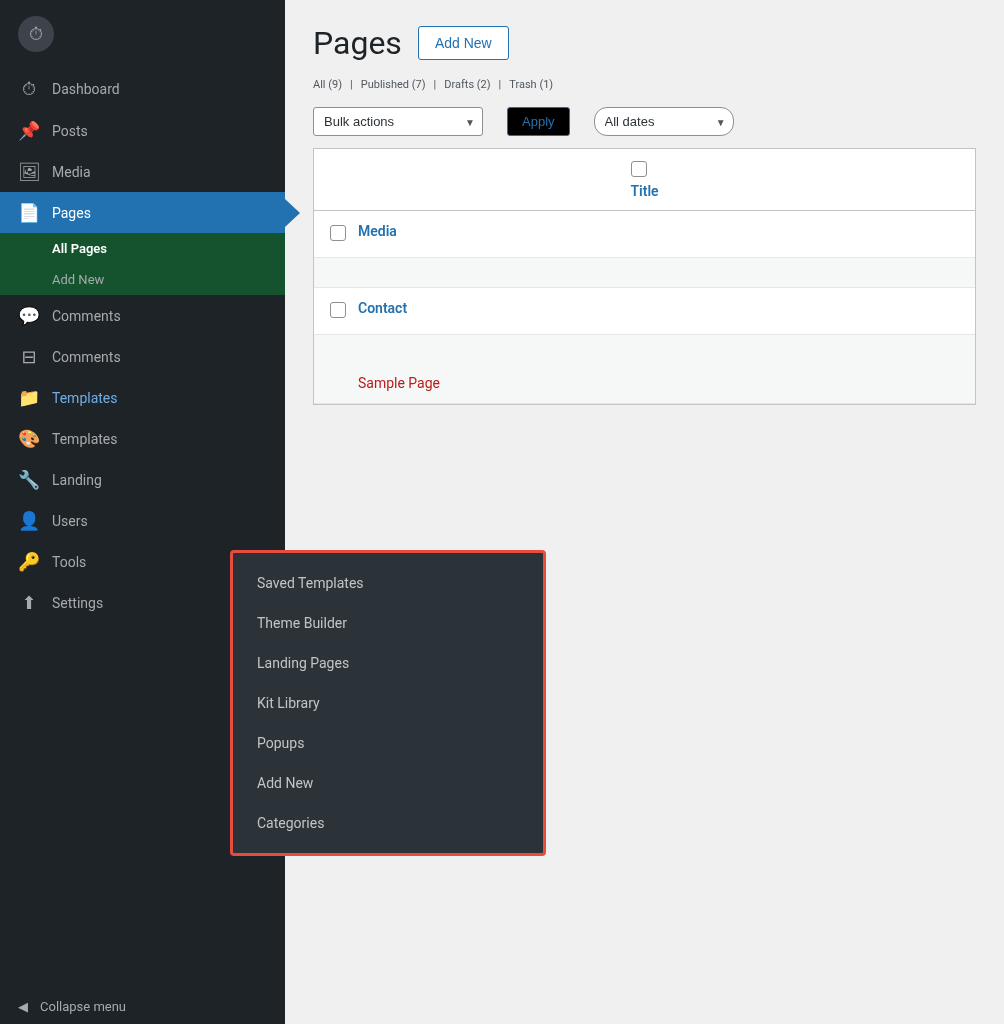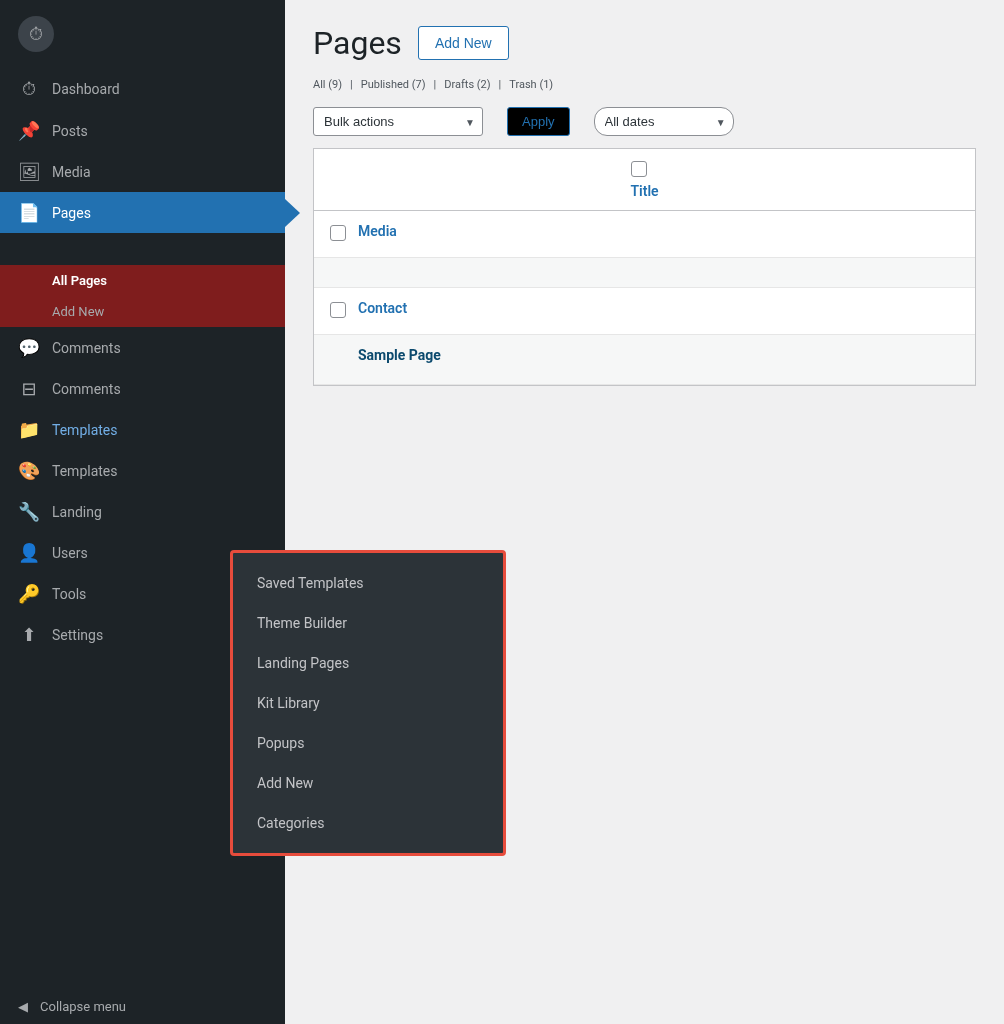--- a/index.html
+++ b/index.html
@@ -40,21 +40,21 @@
       gap: 12px;
       cursor: pointer;
       color: #a7aaad;
       font-size: 14px;
       font-weight: 400;
       position: relative;
     }
     .sidebar-item.active { background: #2271b1; color: #fff; }
     .sidebar-item.active-parent { color: #72aee6; }
     .sidebar-item-icon { font-size: 18px; width: 22px; text-align: center; }
-    .sidebar-submenu { background: #7f1d1d; margin-top: 32px; }
+    .sidebar-submenu { background: #14532d; }
     .sidebar-submenu-item {
       display: flex;
       align-items: center;
       padding: 8px 18px 8px 52px;
       font-size: 13px;
       color: #a7aaad;
       cursor: pointer;
     }
     .sidebar-submenu-item.active { color: #fff; font-weight: 600; }
     .sidebar-submenu-item.sub-add { color: #a7aaad; }
@@ -78,21 +78,21 @@
       border-top: 14px solid transparent;
       border-bottom: 14px solid transparent;
       border-left: 15px solid #2271b1;
     }
 
     
     .templates-popup {
       position: absolute;
       left: 230px;
       top: 550px;
-      width: 276px;
+      width: 316px;
       background: #2c3338;
       border: 3px solid #e74c3c;
       border-radius: 4px;
       z-index: 100;
       padding: 10px 0;
     }
     .templates-popup-item {
       padding: 12px 24px;
       color: #c3c4c7;
       font-size: 14px;
@@ -412,21 +412,21 @@
         <span class="cb"></span>
       </div>
       <div class="content-col">
         <div class="table-row-title">Contact</div>
       </div>
     </div>
 
     <div class="table-row alt" style="min-height: 50px;">
       <div class="checkbox-col"></div>
       <div class="content-col">
-        <div class="table-row-title" style="color:#0c4a6e; font-size:14px; font-weight:700;">
+        <div class="table-row-title" style="color:#b91c1c; font-size:14px; font-weight:400;margin-top:28px;">
           <span>Sample Page</span>
         </div>
       </div>
     </div>
 
 
   </div>
 
 </main>
 

